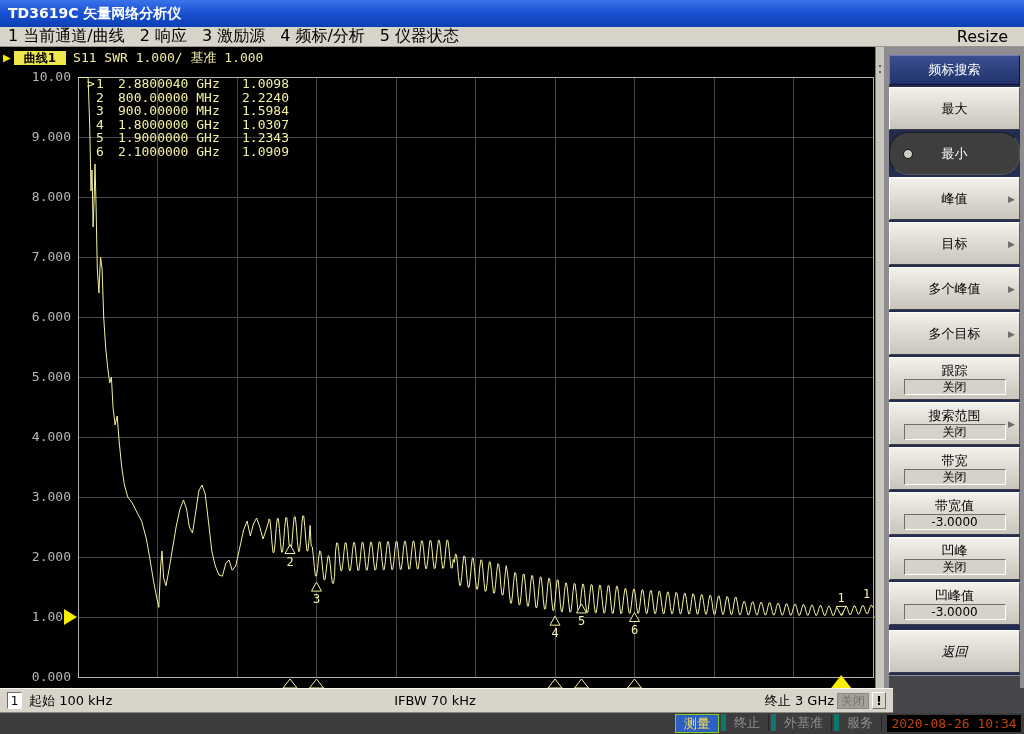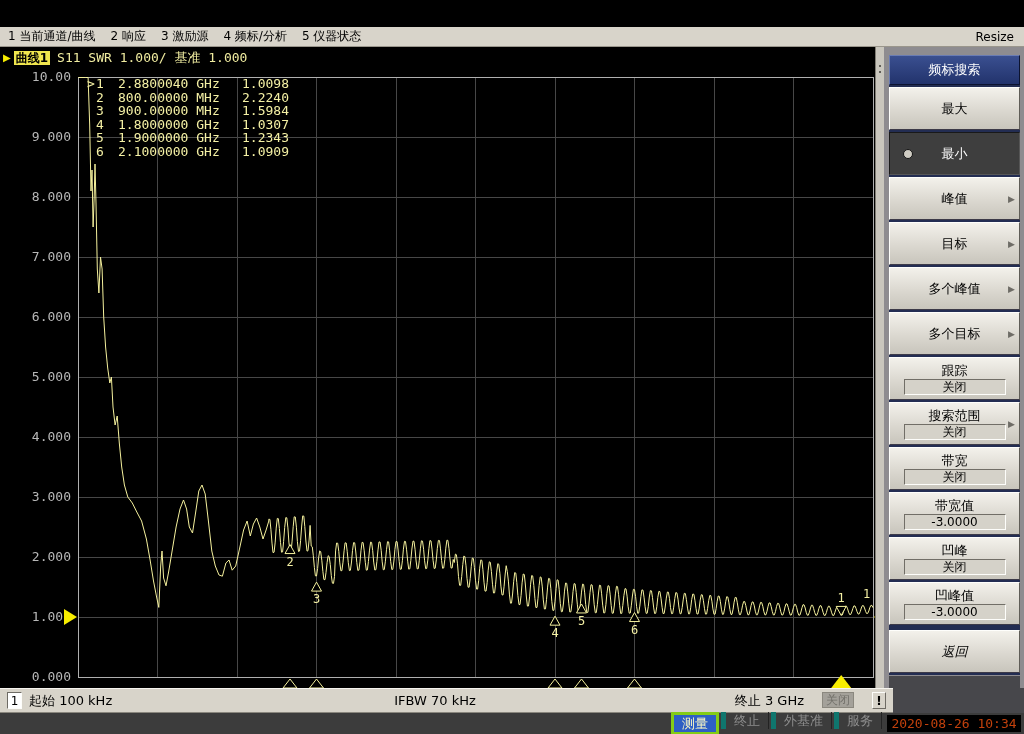--- a/index.html
+++ b/index.html
@@ -5,89 +5,92 @@
   html,body{margin:0;padding:0;background:#222;}
   #app{position:relative;width:1024px;height:734px;overflow:hidden;background:#000;
        font-family:"DejaVu Sans",sans-serif;-webkit-font-smoothing:none;}
   
   #titlebar{position:absolute;left:0;top:0;width:1024px;height:27px;box-sizing:border-box;
     background:linear-gradient(180deg,#3a74ea 0%,#1c52d4 45%,#0b3fb4 100%);
     color:#fff;font-weight:bold;font-size:14px;line-height:27px;padding-left:8px;}
   
   #menubar{position:absolute;left:0;top:27px;width:1024px;height:20px;box-sizing:border-box;
     background:#d8d4ca;border-bottom:1px solid #9a968c;display:flex;align-items:center;
-    font-size:12px;color:#000;padding:0 8px;}
+    font-size:16px;color:#000;padding:0 8px;}
   .menu-item{margin-right:15px;cursor:default;white-space:nowrap;}
-  #resize{margin-left:auto;margin-right:2px;}
+  #resize{margin-left:auto;margin-right:8px;}
   
   #screen{position:absolute;left:0;top:47px;width:884px;height:641px;background:#000;}
   #trace-header{position:absolute;left:3px;top:3px;height:15px;display:flex;align-items:center;
     font-family:"DejaVu Sans Mono",monospace;font-size:13px;color:#f0eca0;z-index:2;}
   .th-arrow{color:#f8ee00;font-size:10px;margin-right:3px;font-family:"DejaVu Sans",sans-serif;}
-  .th-badge{background:#f0e64e;color:#000;font-weight:bold;font-size:12px;padding:0 2px;
+  .th-badge{background:#f0e64e;color:#000;font-weight:bold;font-size:12px;padding:0 10px;
     margin-right:7px;font-family:"DejaVu Sans",sans-serif;line-height:14px;}
   
   #gutter{position:absolute;left:875px;top:47px;width:9px;height:641px;background:#c9c6bd;
     border-left:1px solid #807d74;box-sizing:border-box;}
   .gutter-dot{position:absolute;left:3px;width:2px;height:2px;background:#5f5d57;}
   
   #sidebar{position:absolute;left:884px;top:47px;width:140px;height:641px;background:#8e8c90;
     box-sizing:border-box;padding:8px 4px 0 5px;display:flex;flex-direction:column;}
   #sidebar-buttons{display:flex;flex-direction:column;background:#232d52;}
   .sb-header{height:30px;flex:0 0 30px;background:linear-gradient(180deg,#3a4f90 0%,#22336c 100%);
     color:#fff;display:flex;align-items:center;justify-content:center;font-size:13px;
     border:1px solid;border-color:#6a7cb4 #0c1330 #0c1330 #6a7cb4;box-sizing:border-box;margin-bottom:2px;}
   .sb-btn{position:relative;height:43px;flex:0 0 43px;box-sizing:border-box;margin-bottom:2px;
     background:linear-gradient(180deg,#f3f1eb 0%,#dbd8d0 55%,#c8c5bc 100%);
     border:1px solid;border-color:#fefefb #5f5d57 #3c3a48 #fefefb;
     display:flex;flex-direction:column;align-items:center;justify-content:center;
     font-size:13px;color:#000;cursor:pointer;line-height:15px;}
-  .sb-btn.selected{background:#3e3e3e;color:#fff;border-color:#191919 #565656 #565656 #191919;}
+  .sb-btn.selected{background:#3e3e3e;color:#fff;border-color:#191919 #565656 #565656 #191919;border-radius:19px;}
   .sb-dot{position:absolute;left:13px;top:50%;transform:translateY(-50%);width:8px;height:8px;
     border-radius:50%;background:#cfccc3;border:1px solid #141414;}
   .sb-arrow{position:absolute;right:4px;top:50%;transform:translateY(-50%);color:#6e6c66;
     font-size:9px;}
   .sb-field{margin-top:1px;width:102px;height:16px;line-height:15px;text-align:center;
     background:#d5d2c9;border:1px solid;border-color:#716e67 #fdfdfa #fdfdfa #716e67;
     box-sizing:border-box;font-size:12px;}
   .sb-btn.return-btn{margin-top:3px;font-style:italic;}
   #sidebar-filler{flex:1;background:#47474b;margin-top:1px;}
   
   #sweepbar{position:absolute;left:0;top:688px;width:893px;height:25px;box-sizing:border-box;
     background:#d8d4ca;border-top:1px solid #f6f4ee;border-bottom:1px solid #8a877e;
     display:flex;align-items:center;font-size:13px;color:#000;padding:0 7px;}
   #chan-box{width:15px;height:17px;flex:0 0 15px;background:#fff;text-align:center;line-height:17px;
     font-size:12px;border:1px solid;border-color:#6e6b64 #fdfdfa #fdfdfa #6e6b64;box-sizing:border-box;
     margin-right:7px;}
   #ifbw-label{position:absolute;left:435px;transform:translateX(-50%);}
-  #sweep-right{margin-left:auto;display:flex;align-items:flex-start;gap:18px;}
+  #sweep-right{margin-left:auto;display:flex;align-items:center;gap:3px;}
   #off-badge{background:#a4a19a;color:#73716b;padding:0 3px;height:16px;line-height:15px;
     border:1px solid #8b887f;box-sizing:border-box;font-size:12px;}
   #alert-box{width:14px;height:17px;background:#d8d4ca;text-align:center;line-height:16px;
     font-size:12px;font-weight:bold;border:1px solid;border-color:#fdfdfa #6e6b64 #6e6b64 #fdfdfa;
     box-sizing:border-box;}
   #br-filler{position:absolute;left:893px;top:688px;width:131px;height:25px;background:#47474b;}
   
   #statusbar{position:absolute;left:0;top:713px;width:1024px;height:21px;background:#3c3c3c;
     box-sizing:border-box;display:flex;align-items:center;justify-content:flex-end;padding:0 3px;}
   .status-badge{height:17px;line-height:17px;padding:0 8px;font-size:13px;color:#8d8d8d;
     border-left:5px solid #0f766e;border-right:1px solid #232323;white-space:nowrap;}
-  .status-badge.active{background:#2e5fc4;color:#fef9c3;border:3px solid #84cc16;}
+  .status-badge.active{background:#2e5fc4;color:#fde047;border:1px solid #84cc16;}
   #datetime{width:134px;height:17px;background:#000;color:#c2410c;text-align:center;
     line-height:17px;font-family:"DejaVu Sans Mono",monospace;font-size:13px;margin-left:5px;}
   
   text.ytick{font-family:"DejaVu Sans Mono",monospace;font-size:13px;fill:#b8b8b8;}
   text.mkrow{font-family:"DejaVu Sans Mono",monospace;font-size:13px;fill:#f4f0a4;}
   text.mklbl{font-family:"DejaVu Sans Mono",monospace;font-size:12px;fill:#f4f0a4;}
 </style>
 </head>
 <body>
 
 <div id="app">
 
+  <div id="titlebar">
+    <span>TD3619C 矢量网络分析仪</span>
+  </div>
 
   <div id="menubar">
     <span id="menu-items" style="display: flex;">
         <span class="menu-item">1 当前通道/曲线</span>
         <span class="menu-item">2 响应</span>
         <span class="menu-item">3 激励源</span>
         <span class="menu-item">4 频标/分析</span>
         <span class="menu-item">5 仪器状态</span>
       </span>
     <span id="resize">Resize</span>

